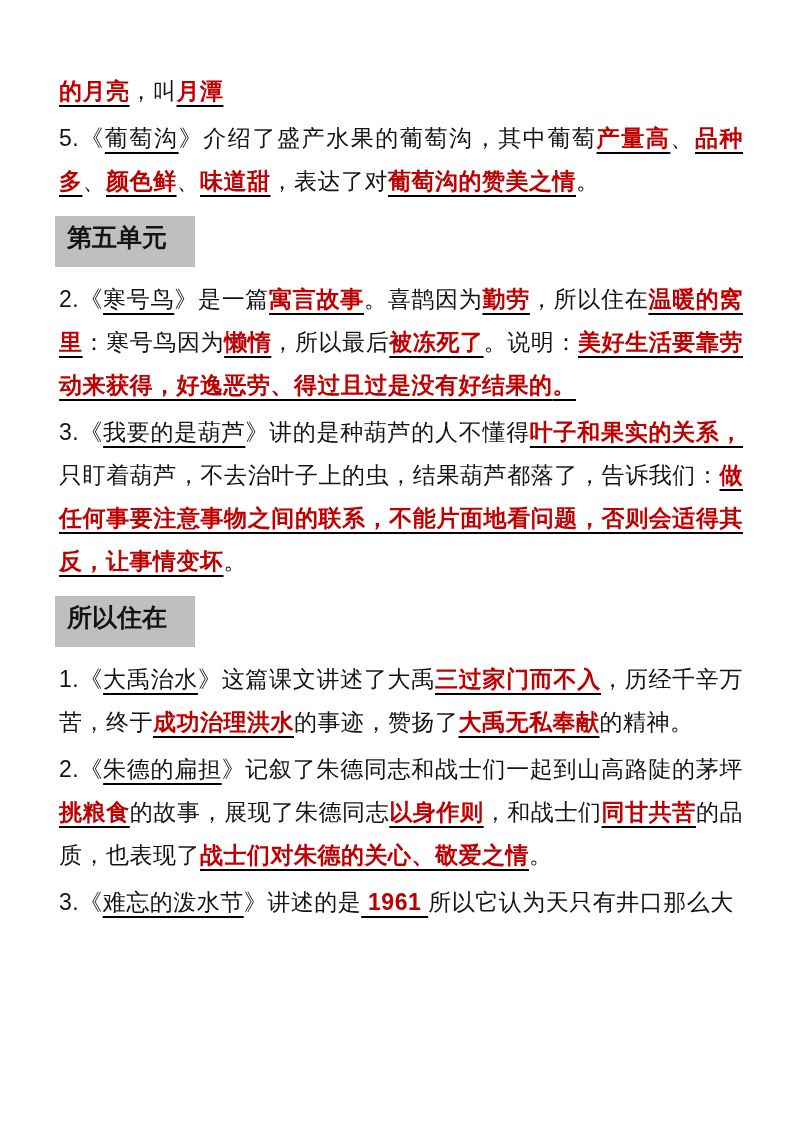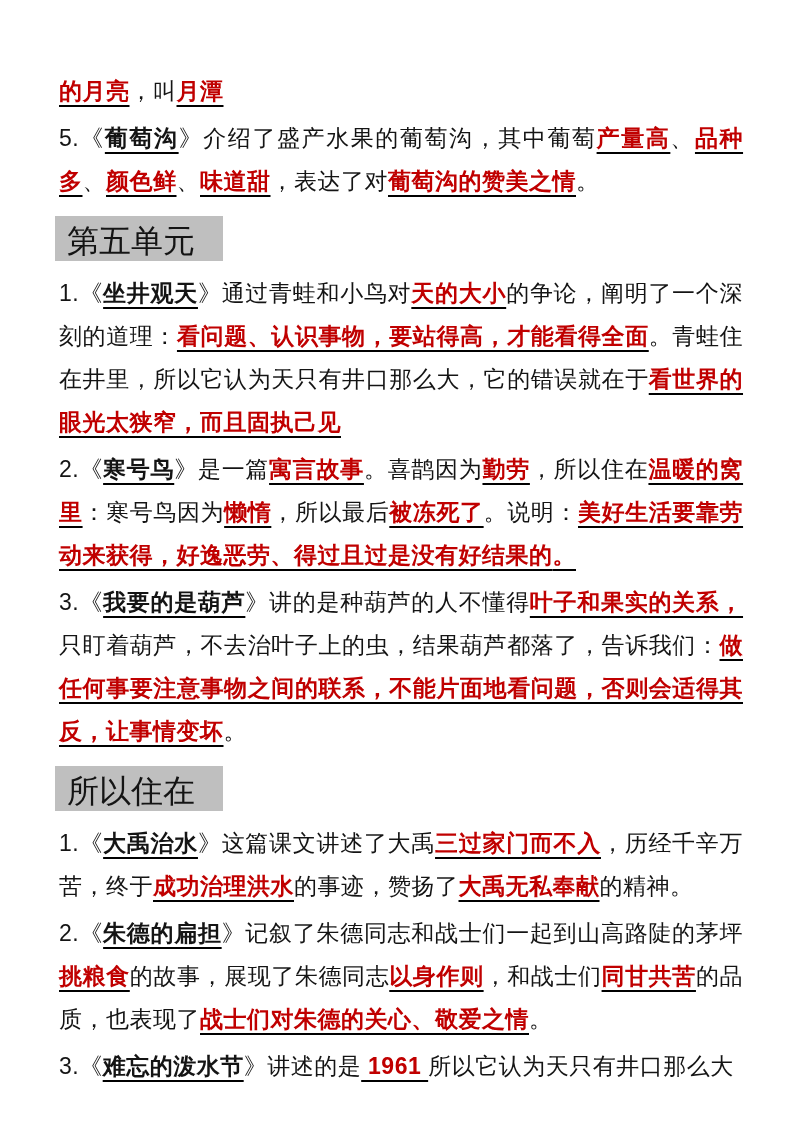--- a/index.html
+++ b/index.html
@@ -29,55 +29,54 @@
     font-size: 23px;
     line-height: 43px;
     color: var(--text);
     text-align: justify;
     text-justify: inter-character;
     letter-spacing: 0.5px;
   }
   .seg-plain { color: var(--text); }
   .seg-title {
     color: var(--text);
-    font-weight: 700;
+    font-weight: 400;
     text-decoration: underline;
     text-decoration-color: var(--underline);
     text-decoration-thickness: 2px;
     text-underline-offset: 6px;
   }
   .seg-red {
     color: var(--red);
     font-weight: 700;
     text-decoration: underline;
     text-decoration-color: var(--underline);
     text-decoration-thickness: 2px;
     text-underline-offset: 6px;
   }
   .section-header {
     display: inline-block;
     background: var(--header-bg);
     color: var(--text);
-    font-size: 32px;
-    font-weight: 400;
+    font-size: 25px;
+    font-weight: 700;
     line-height: 1;
-    padding: 9px 28px 4px 12px;
+    padding: 9px 28px 17px 12px;
     margin: 9px 0 7px 0;
   }
   .section-header-wrap { margin: 0; }
 </style>
 </head>
 <body>
 
 <div class="page">
   <div>
       <p class="para"><span class="seg-red">的月亮</span><span class="seg-plain">，叫</span><span class="seg-red">月潭</span></p>
       <p class="para"><span class="seg-plain">5.《</span><span class="seg-title">葡萄沟</span><span class="seg-plain">》介绍了盛产水果的葡萄沟，其中葡萄</span><span class="seg-red">产量高</span><span class="seg-plain">、</span><span class="seg-red">品种多</span><span class="seg-plain">、</span><span class="seg-red">颜色鲜</span><span class="seg-plain">、</span><span class="seg-red">味道甜</span><span class="seg-plain">，表达了对</span><span class="seg-red">葡萄沟的赞美之情</span><span class="seg-plain">。</span></p>
       <div class="section-header-wrap"><div class="section-header">第五单元</div></div>
-      <p class="para"><span class="seg-plain">1.《</span><span class="seg-title">坐井观天</span><span class="seg-plain">》通过青蛙和小鸟对</span><span class="seg-red">天的大小</span><span class="seg-plain">的争论，阐明了一个深刻的道理：</span><span class="seg-red">看问题、认识事物，要站得高，才能看得全面</span><span class="seg-plain">。青蛙住在井里，所以它认为天只有井口那么大，它的错误就在于</span><span class="seg-red">看世界的眼光太狭窄，而且固执己见</span></p>
       <p class="para"><span class="seg-plain">2.《</span><span class="seg-title">寒号鸟</span><span class="seg-plain">》是一篇</span><span class="seg-red">寓言故事</span><span class="seg-plain">。喜鹊因为</span><span class="seg-red">勤劳</span><span class="seg-plain">，所以住在</span><span class="seg-red">温暖的窝里</span><span class="seg-plain">：寒号鸟因为</span><span class="seg-red">懒惰</span><span class="seg-plain">，所以最后</span><span class="seg-red">被冻死了</span><span class="seg-plain">。说明：</span><span class="seg-red">美好生活要靠劳动来获得，好逸恶劳、得过且过是没有好结果的</span><span class="seg-red">。</span></p>
       <p class="para"><span class="seg-plain">3.《</span><span class="seg-title">我要的是葫芦</span><span class="seg-plain">》讲的是种葫芦的人不懂得</span><span class="seg-red">叶子和果实的关系，</span><span class="seg-plain">只盯着葫芦，不去治叶子上的虫，结果葫芦都落了，告诉我们：</span><span class="seg-red">做任何事要注意事物之间的联系，不能片面地看问题，否则会适得其反，让事情变坏</span><span class="seg-plain">。</span></p>
       <div class="section-header-wrap"><div class="section-header">所以住在</div></div>
       <p class="para"><span class="seg-plain">1.《</span><span class="seg-title">大禹治水</span><span class="seg-plain">》这篇课文讲述了大禹</span><span class="seg-red">三过家门而不入</span><span class="seg-plain">，历经千辛万苦，终于</span><span class="seg-red">成功治理洪水</span><span class="seg-plain">的事迹，赞扬了</span><span class="seg-red">大禹无私奉献</span><span class="seg-plain">的精神。</span></p>
       <p class="para"><span class="seg-plain">2.《</span><span class="seg-title">朱德的扁担</span><span class="seg-plain">》记叙了朱德同志和战士们一起到山高路陡的茅坪</span><span class="seg-red">挑粮食</span><span class="seg-plain">的故事，展现了朱德同志</span><span class="seg-red">以身作则</span><span class="seg-plain">，和战士们</span><span class="seg-red">同甘共苦</span><span class="seg-plain">的品质，也表现了</span><span class="seg-red">战士们对朱德的关心、敬爱之情</span><span class="seg-plain">。</span></p>
       <p class="para"><span class="seg-plain">3.《</span><span class="seg-title">难忘的泼水节</span><span class="seg-plain">》讲述的是</span><span class="seg-red"> 1961 </span><span class="seg-plain">所以它认为天只有井口那么大</span></p>
     </div>
 </div>
 
 </body></html>

